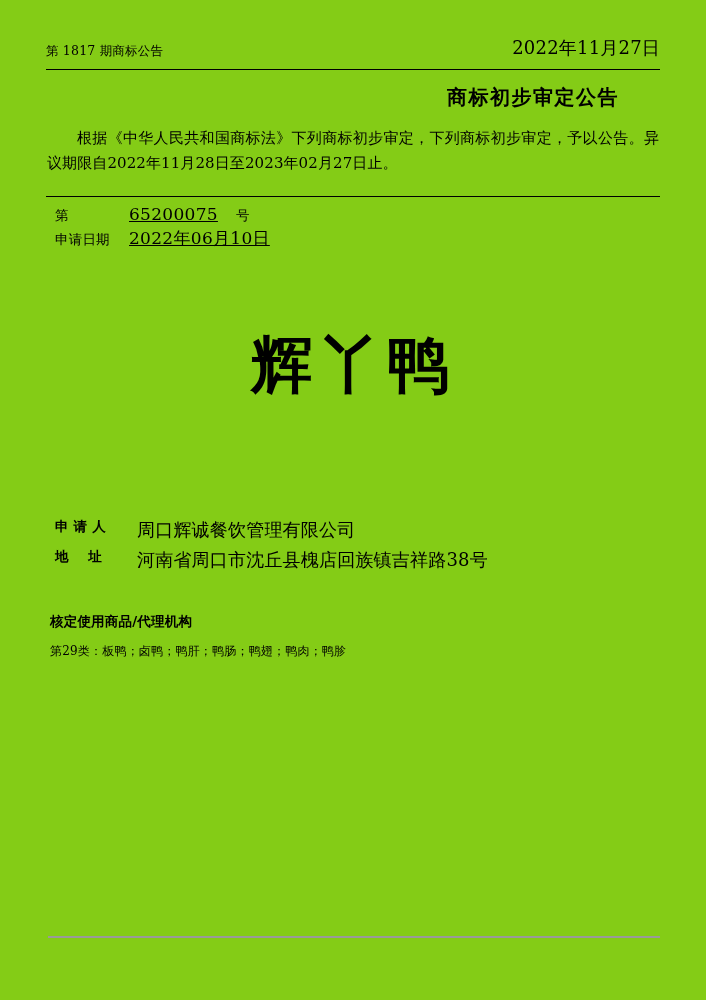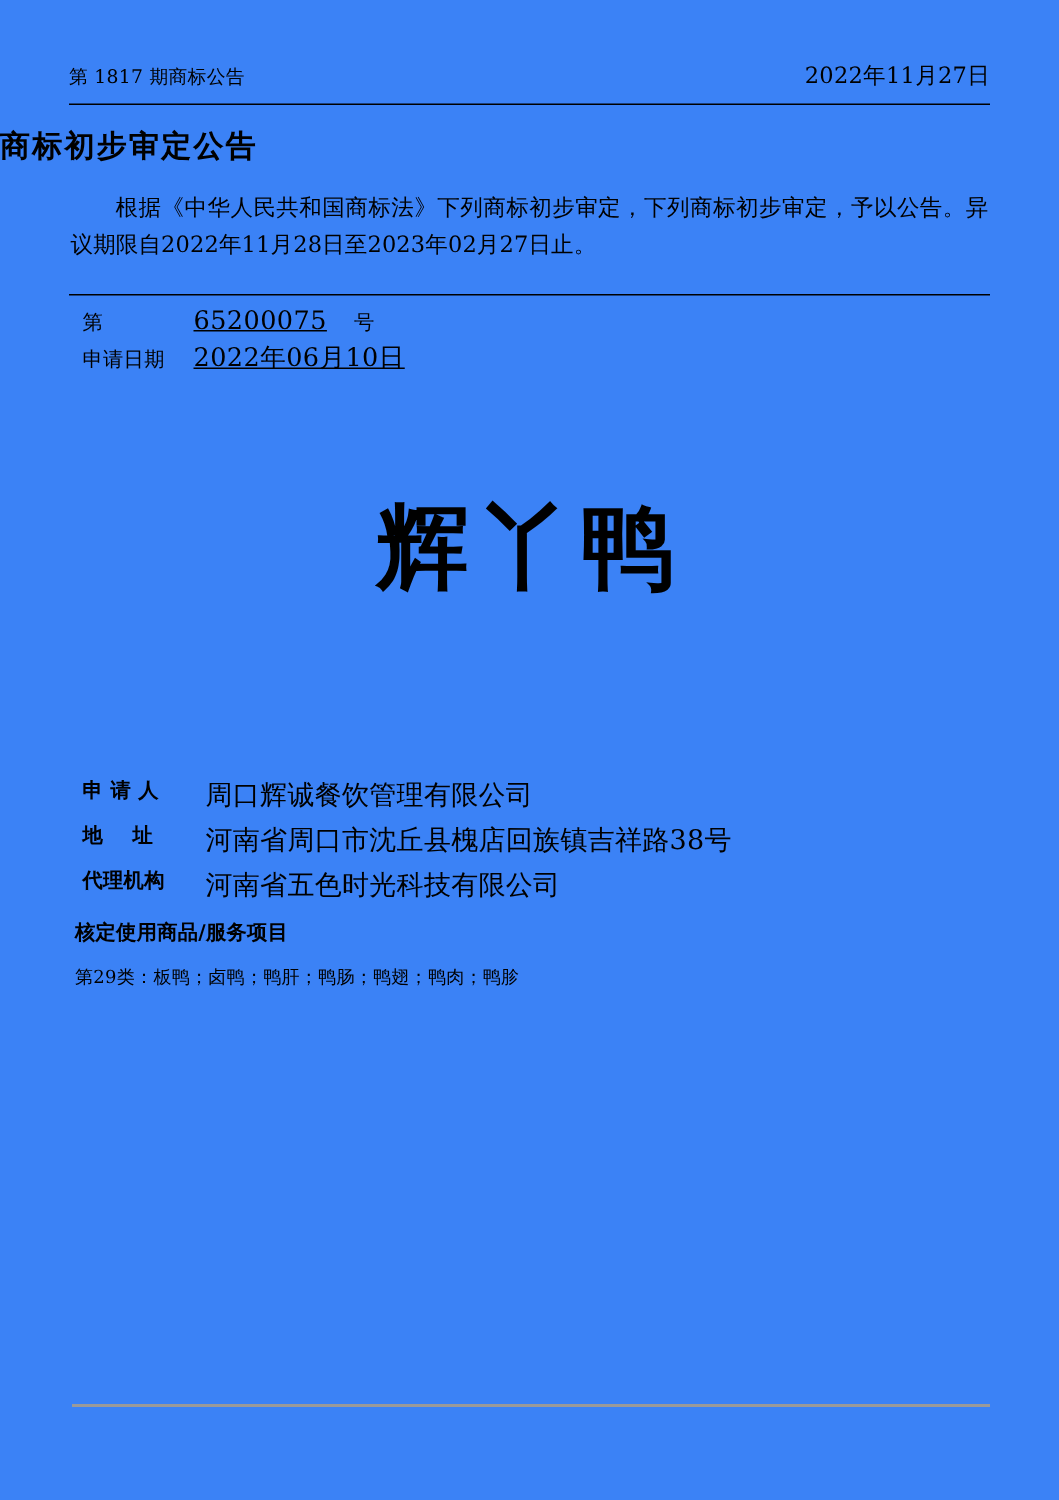--- a/index.html
+++ b/index.html
@@ -14,65 +14,66 @@
     font-family: "DejaVu Serif", "Liberation Serif", serif;
     color: #000000;
     overflow: hidden;
   }
 
   .page {
     position: absolute;
     left: 0; top: 0;
     width: 706px;
     height: 1000px;
-    background: #3b82f6;
+    background: #84cc16;
   }
 
   
   .running-header {
     position: absolute;
     left: 46px;
     top: 40px;
     width: 614px;
     height: 20px;
     display: flex;
     align-items: flex-end;
     justify-content: space-between;
   }
   .running-header .issue {
     font-size: 12.5px;
     letter-spacing: 0.2px;
     white-space: nowrap;
   }
   .running-header .date {
-    font-size: 15px;
+    font-size: 18px;
     letter-spacing: 0.2px;
     white-space: nowrap;
   }
 
   .rule-header {
     position: absolute;
     left: 46px;
     top: 69px;
     width: 614px;
     height: 0;
     border-top: 1.6px solid #000;
   }
 
   
   .doc-title {
     position: absolute;
     left: 0;
     top: 84px;
     width: 572px;
-    text-align: left;
+    text-align: right;
     font-size: 20px;
     font-weight: bold;
     letter-spacing: 1.5px;
     font-family: "DejaVu Serif", "Liberation Serif", serif;
+    padding-left: 47px;
   }
 
   
   .intro {
     position: absolute;
     left: 47px;
     top: 126px;
     width: 612px;
     font-size: 15px;
     line-height: 25px;
@@ -240,24 +241,20 @@
 
   <div class="applicant">
     <div class="app-row">
       <div class="app-label">申 请 人</div>
       <div class="app-value">周口辉诚餐饮管理有限公司</div>
     </div>
     <div class="app-row">
       <div class="app-label">地    址</div>
       <div class="app-value">河南省周口市沈丘县槐店回族镇吉祥路38号</div>
     </div>
-    <div class="app-row">
-      <div class="app-label">代理机构</div>
-      <div class="app-value">河南省五色时光科技有限公司</div>
-    </div>
-  </div>
-
-  <div class="goods-heading">核定使用商品/服务项目</div>
+  </div>
+
+  <div class="goods-heading">核定使用商品/代理机构</div>
   <div class="goods-list">第29类：板鸭；卤鸭；鸭肝；鸭肠；鸭翅；鸭肉；鸭胗</div>
 
   <div class="rule-footer"></div>
 
 </div>
 
 </body></html>

